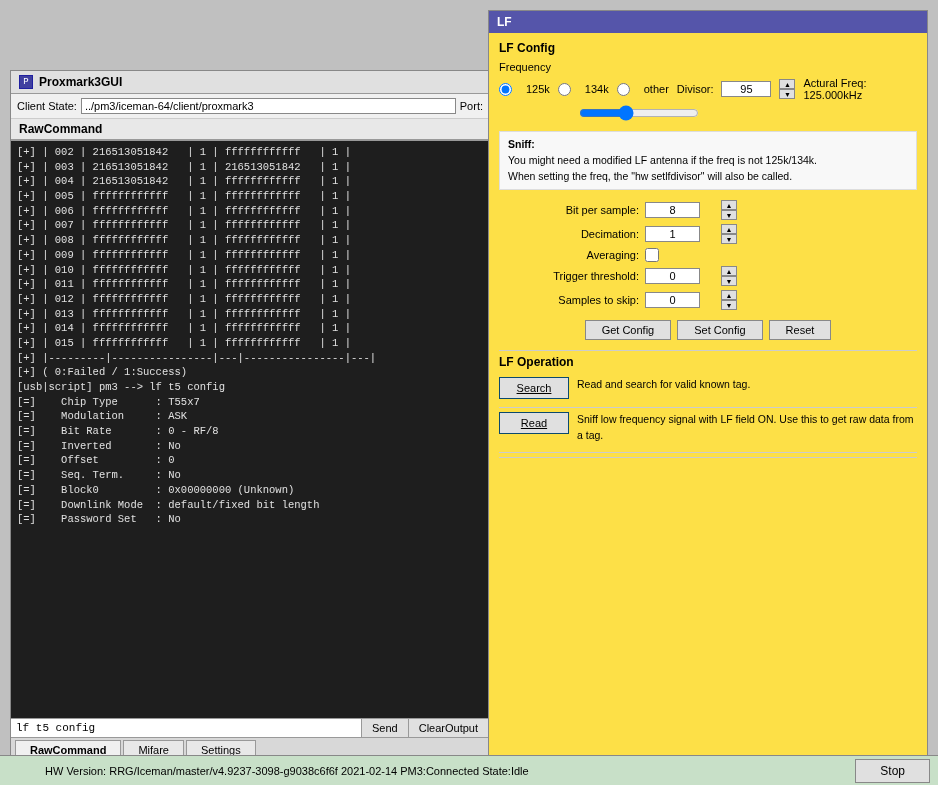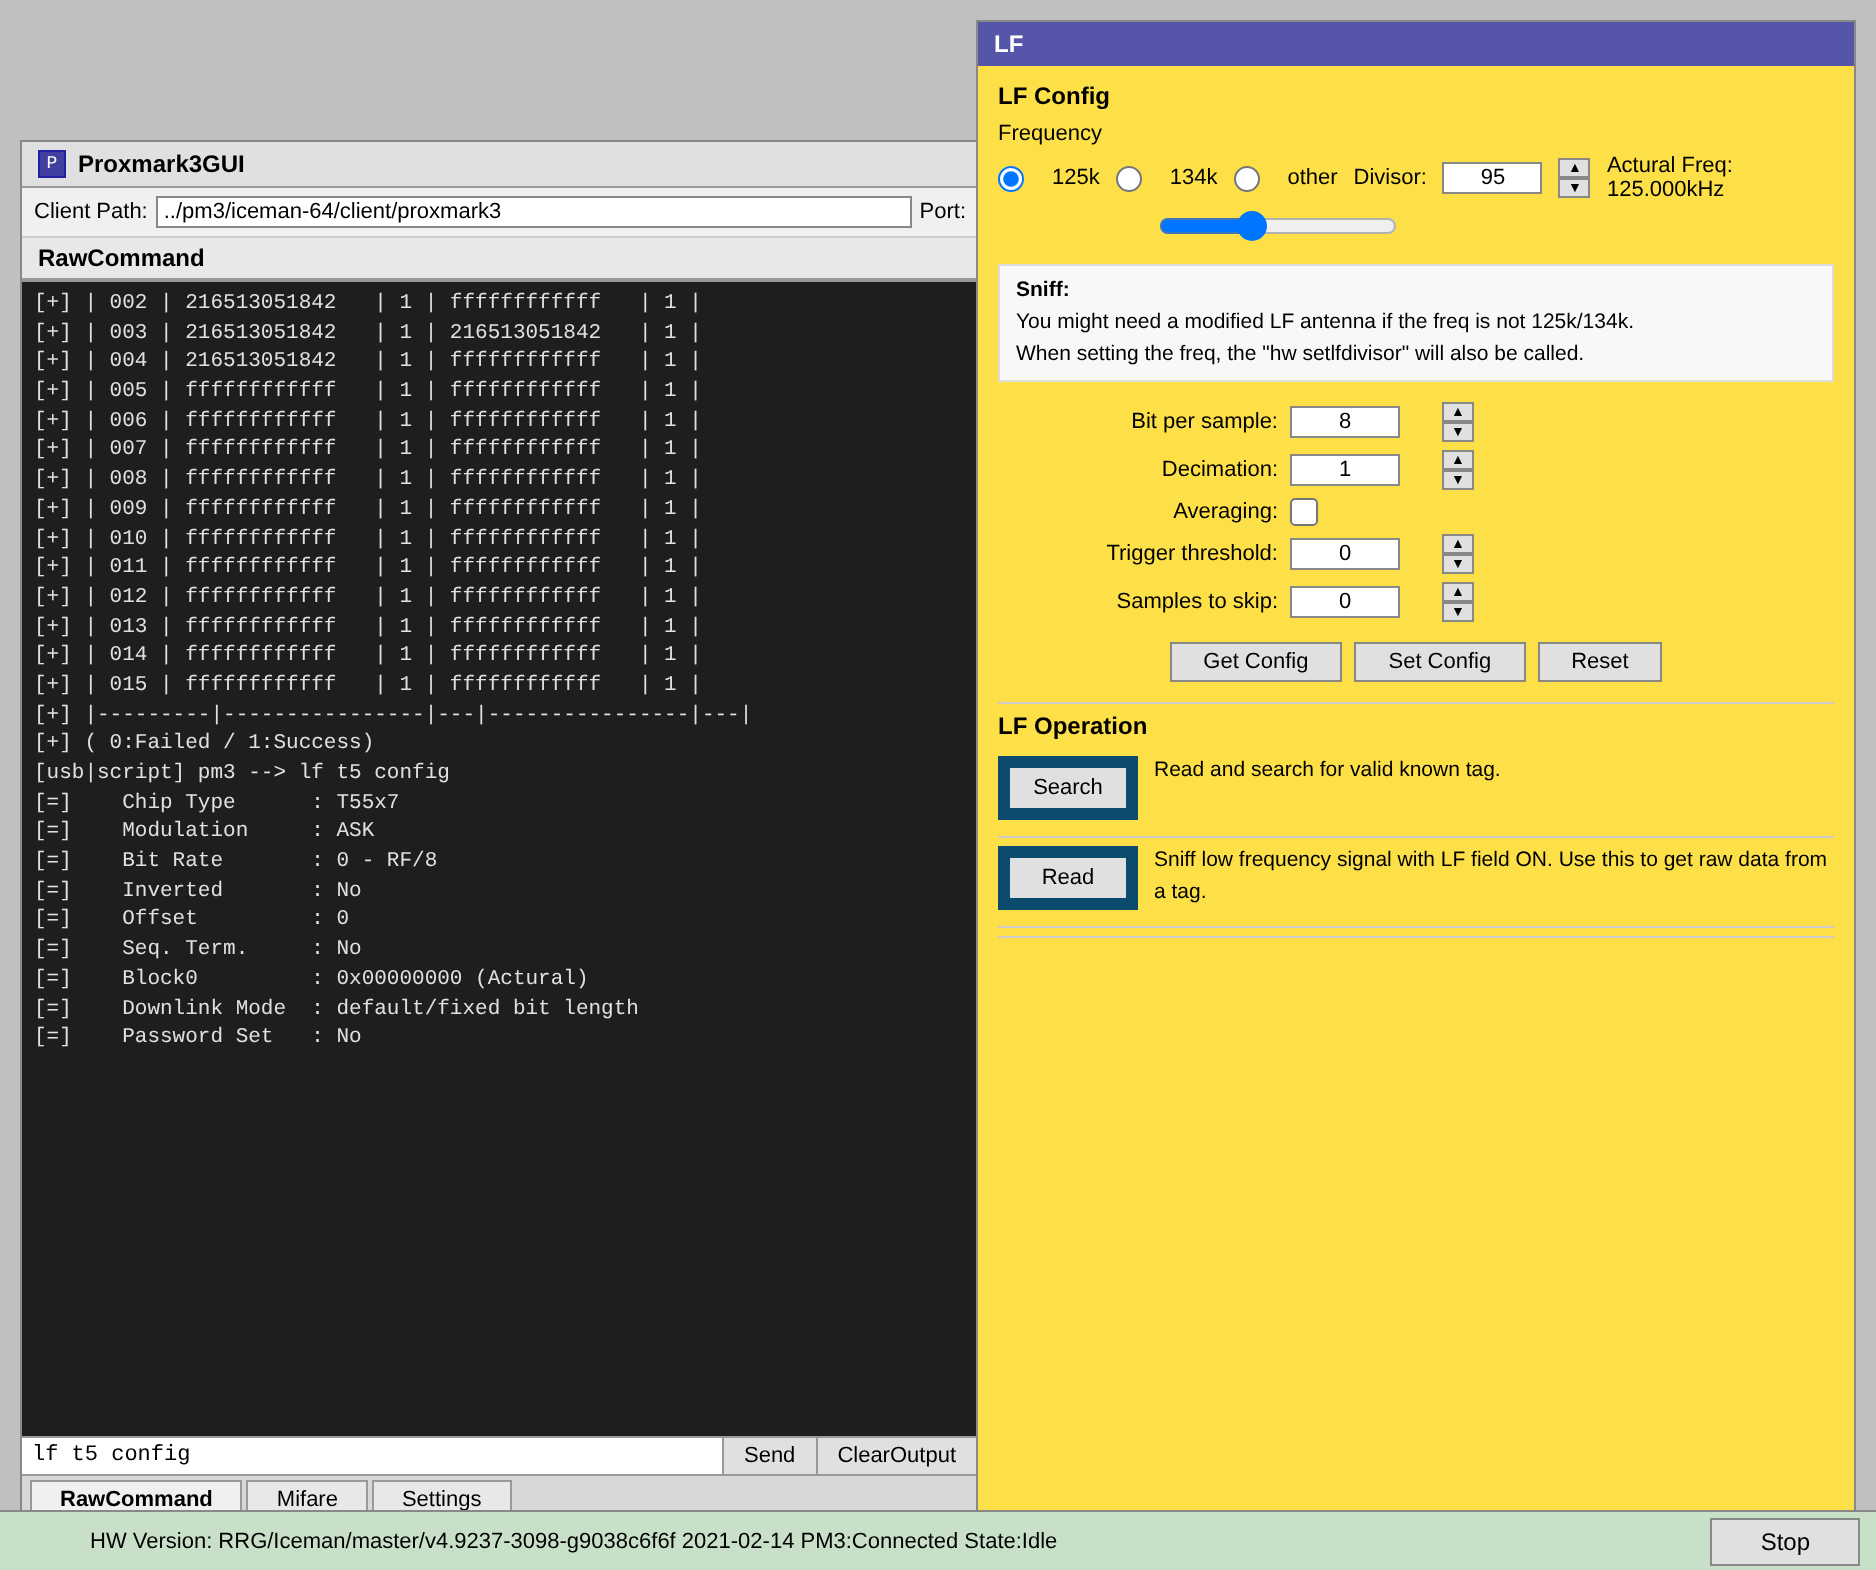--- a/index.html
+++ b/index.html
@@ -349,26 +349,27 @@
       display: flex;
       align-items: flex-start;
       margin-bottom: 8px;
       gap: 8px;
     }
 
     .op-button {
       min-width: 70px;
       padding: 4px 10px;
       background: #e0e0e0;
-      border: 6px solid #0c4a6e;
+      border: 1px solid #0c4a6e;
       cursor: pointer;
       font-size: 11px;
       font-family: Arial, sans-serif;
       align-self: flex-start;
       margin-top: 0;
+      text-decoration: underline;
     }
 
     .op-desc {
       font-size: 10.5px;
       color: #000;
       line-height: 1.5;
       flex: 1;
     }
 
     .op-divider {
@@ -382,21 +383,21 @@
 
 <div class="main-window">
   <div class="window-titlebar">
     <div class="window-icon">
       <span>P</span>
     </div>
     <span class="window-title">Proxmark3GUI</span>
   </div>
 
   <div class="client-path-bar">
-    <span class="client-path-label">Client Path:</span>
+    <span class="client-path-label">Client State:</span>
     <input class="client-path-input" type="text" value="../pm3/iceman-64/client/proxmark3" style="">
     <span class="port-label">Port:</span>
   </div>
 
   <div class="rawcommand-header">RawCommand</div>
 
   <div class="terminal-area" id="terminal-output">
       <div class="line">[+] | 002 | 216513051842   | 1 | ffffffffffff   | 1 |</div>
       <div class="line">[+] | 003 | 216513051842   | 1 | 216513051842   | 1 |</div>
       <div class="line">[+] | 004 | 216513051842   | 1 | ffffffffffff   | 1 |</div>
@@ -420,21 +421,21 @@
       <div class="line">[+] ( 0:Failed / 1:Success)</div>
       <div class="line"></div>
       <div class="line">[usb|script] pm3 --&gt; lf t5 config</div>
       <div class="line"></div>
       <div class="line">[=]    Chip Type      : T55x7</div>
       <div class="line">[=]    Modulation     : ASK</div>
       <div class="line">[=]    Bit Rate       : 0 - RF/8</div>
       <div class="line">[=]    Inverted       : No</div>
       <div class="line">[=]    Offset         : 0</div>
       <div class="line">[=]    Seq. Term.     : No</div>
-      <div class="line">[=]    Block0         : 0x00000000 (Actural)</div>
+      <div class="line">[=]    Block0         : 0x00000000 (Unknown)</div>
       <div class="line">[=]    Downlink Mode  : default/fixed bit length</div>
       <div class="line">[=]    Password Set   : No</div>
     </div>
 
   <div class="command-bar">
     <input class="command-input" type="text" id="cmd-input" value="lf t5 config" style="">
     <button class="cmd-button">Send</button>
     <button class="cmd-button">ClearOutput</button>
   </div>
 

